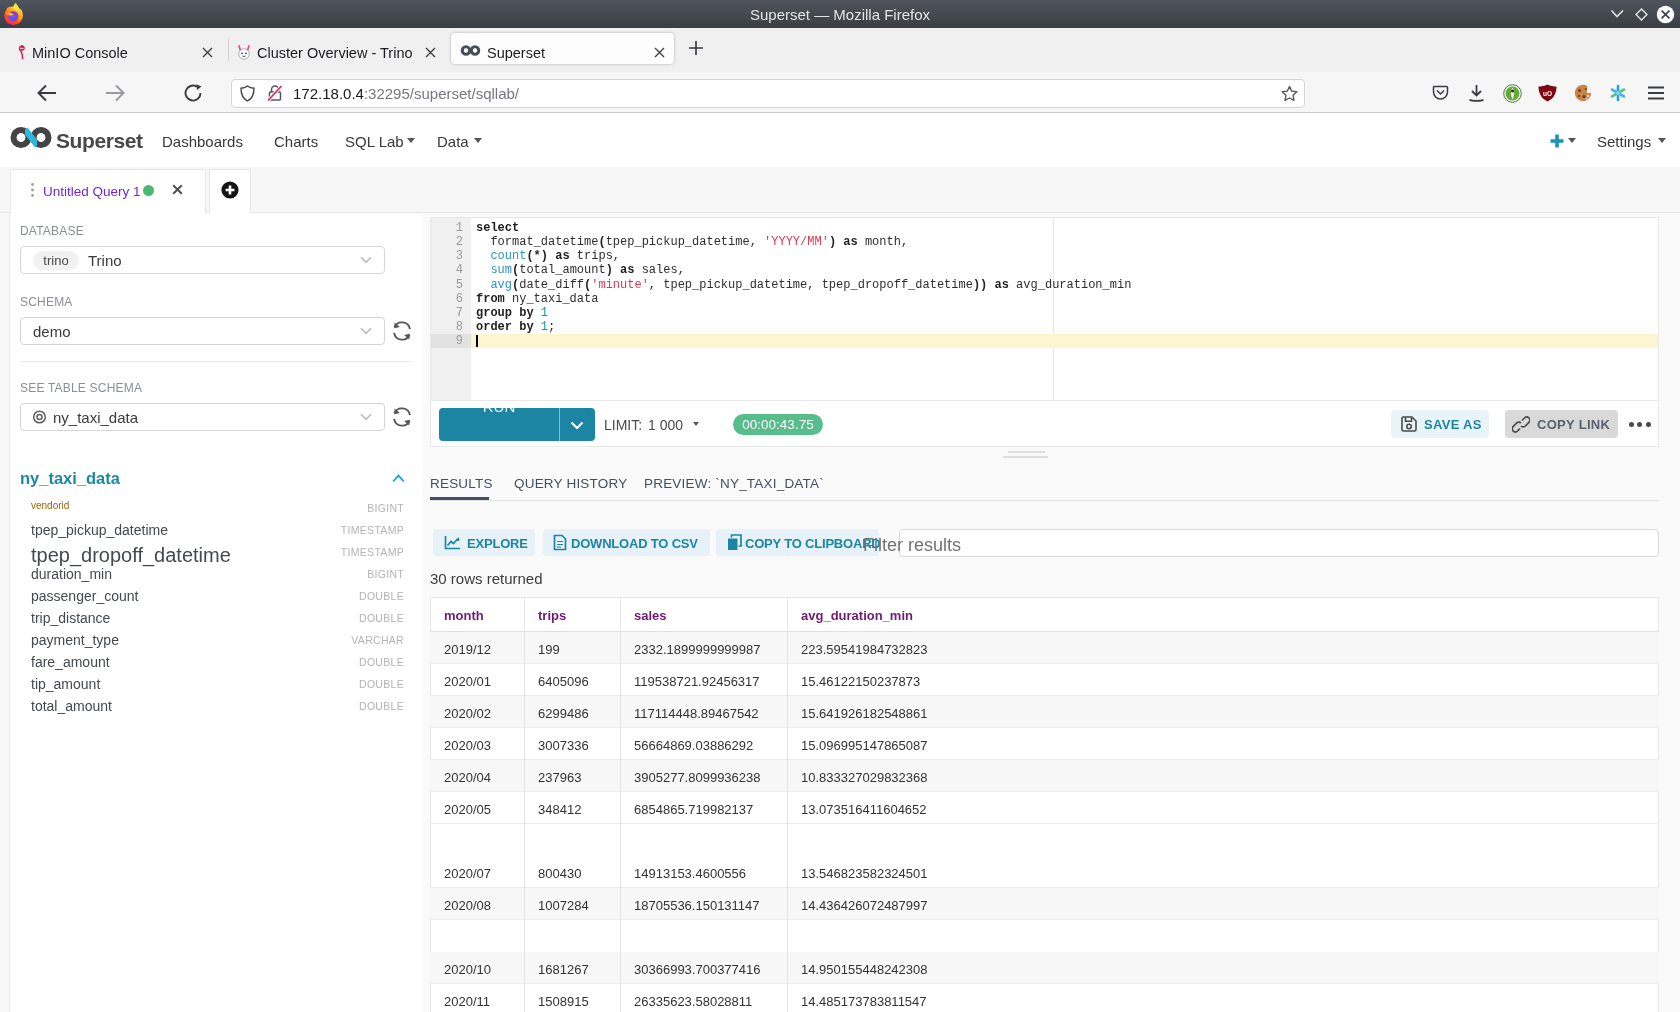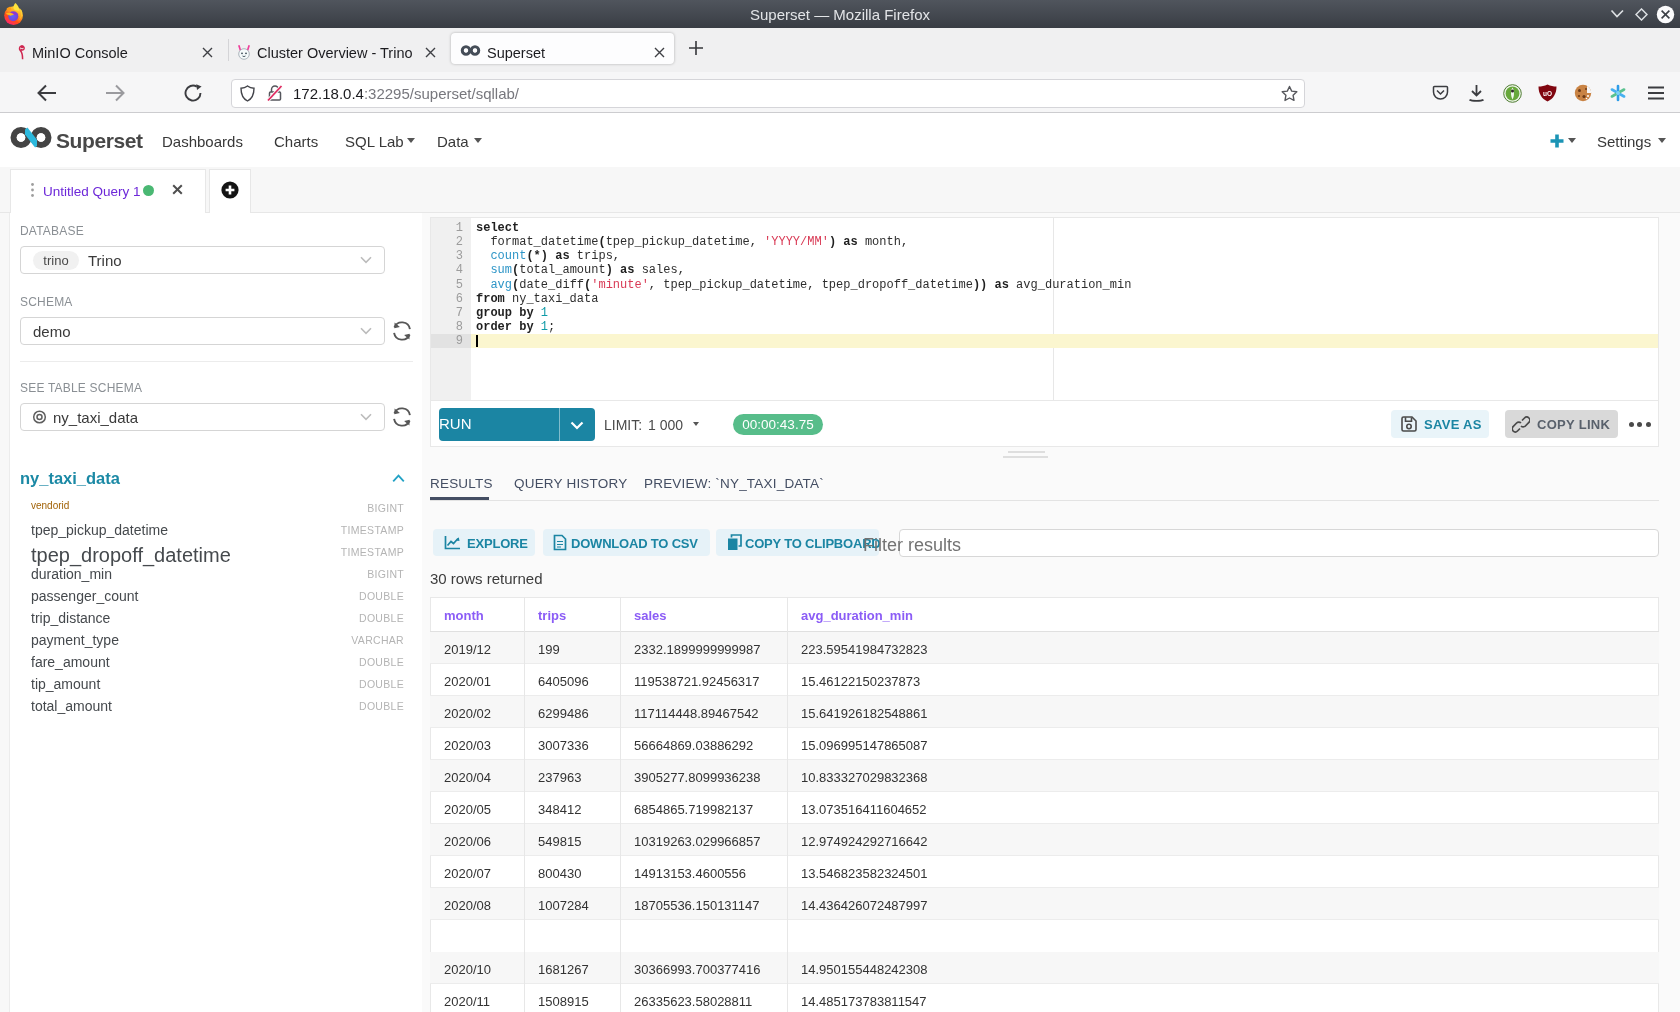--- a/index.html
+++ b/index.html
@@ -288,21 +288,21 @@
   format_datetime<span class="k">(</span>tpep_pickup_datetime, <span class="s">'YYYY/MM'</span><span class="k">)</span> <span class="k">as</span> month,
   <span class="f">count</span><span class="k">(*)</span> <span class="k">as</span> trips,
   <span class="f">sum</span><span class="k">(</span>total_amount<span class="k">)</span> <span class="k">as</span> sales,
   <span class="f">avg</span><span class="k">(</span>date_diff<span class="k">(</span><span class="s">'minute'</span>, tpep_pickup_datetime, tpep_dropoff_datetime<span class="k">))</span> <span class="k">as</span> avg_duration_min
 <span class="k">from</span> ny_taxi_data
 <span class="k">group by</span> <span class="n">1</span>
 <span class="k">order by</span> <span class="n">1</span>;</pre>
 <div class="abs" style="left:431px;top:400px;width:1228px;height:1px;background:#e8e8e8"></div>
 
 <div class="abs" style="left:439px;top:408px;width:156px;height:33px;background:#1b85a3;border-radius:4px"></div>
-<div class="abs" style="left:439px;top:415px;width:120px;height:20px;text-align:left;font-size:15px;color:#fff">RUN</div>
+<div class="abs" style="left:439px;top:398px;width:120px;height:20px;text-align:center;font-size:15px;color:#fff">RUN</div>
 <div class="abs" style="left:559px;top:408px;width:1px;height:33px;background:rgba(255,255,255,0.45)"></div>
 <svg class="abs" style="left:570px;top:421px" width="14" height="9" viewBox="0 0 14 9">
       <path d="M1.5 1.5 L7 7 L12.5 1.5" fill="none" stroke="#fff" stroke-width="2.2"></path>
     </svg>
 <div class="abs" style="left:604px;top:417px;font-size:14px;color:#4a4a4a">LIMIT:</div>
 <div class="abs" style="left:648px;top:417px;font-size:14px;color:#4a4a4a">1 000</div>
 <div class="abs" style="left:693px;top:421.5px;width:0;height:0;border:3.8px solid transparent;border-top:4.6px solid #565656"></div>
 <div class="abs" style="left:733px;top:413.5px;width:90px;height:21.5px;background:#57bd8a;border-radius:11px;text-align:center;font-size:13.5px;color:#fff;line-height:21.5px">00:00:43.75</div>
 
 <div class="abs" style="left:1391px;top:410px;width:98px;height:28px;background:#e9f4f9;border-radius:4px"></div>
@@ -349,21 +349,21 @@
   <path d="M4.5 3.5 V1 H14 V12 H11.5" fill="none" stroke="#1b85a3" stroke-width="1.7"></path>
   <rect x="1" y="4.5" width="9.5" height="11.5" fill="#1b85a3"></rect>
 </svg>
 <div class="sbtxt" style="left:745px">COPY TO CLIPBOARD</div>
 <div class="abs" style="left:899px;top:529px;width:760px;height:28px;background:#fff;border:1px solid #d7d7d7;border-radius:4px"></div>
 <div class="abs" style="left:863px;top:535px;font-size:18px;color:#737373">Filter results</div>
 
 <div class="abs" style="left:430px;top:570px;font-size:15px;color:#3c3c3c">30 rows returned</div>
 
 <div class="abs" style="left:430px;top:597px;width:1229px;height:415px;background:#fff;border:1px solid #e8e8e8;border-bottom:0"></div>
-<div class="abs" style="left:430px;top:597px;width:1229px;height:35px;border-bottom:1px solid #e0e0e0;font-size:13px;font-weight:bold;color:#8b5cf6">
+<div class="abs" style="left:430px;top:597px;width:1229px;height:35px;border-bottom:1px solid #e0e0e0;font-size:13px;font-weight:bold;color:#701a75">
   <span class="abs" style="left:14px;top:11px">month</span>
   <span class="abs" style="left:108px;top:11px">trips</span>
   <span class="abs" style="left:204px;top:11px">sales</span>
   <span class="abs" style="left:371px;top:11px">avg_duration_min</span>
 </div>
 <div class="trow odd" style="top:632px">
       <span class="c1">2019/12</span>
       <span class="c2">199</span>
       <span class="c3">2332.1899999999987</span>
       <span class="c4">223.59541984732823</span>
@@ -391,26 +391,20 @@
       <span class="c2">237963</span>
       <span class="c3">3905277.8099936238</span>
       <span class="c4">10.833327029832368</span>
     </div>
 <div class="trow" style="top:792px">
       <span class="c1">2020/05</span>
       <span class="c2">348412</span>
       <span class="c3">6854865.719982137</span>
       <span class="c4">13.073516411604652</span>
     </div>
-<div class="trow odd" style="top:824px">
-      <span class="c1">2020/06</span>
-      <span class="c2">549815</span>
-      <span class="c3">10319263.029966857</span>
-      <span class="c4">12.974924292716642</span>
-    </div>
 <div class="trow" style="top:856px">
       <span class="c1">2020/07</span>
       <span class="c2">800430</span>
       <span class="c3">14913153.4600556</span>
       <span class="c4">13.546823582324501</span>
     </div>
 <div class="trow odd" style="top:888px">
       <span class="c1">2020/08</span>
       <span class="c2">1007284</span>
       <span class="c3">18705536.150131147</span>

